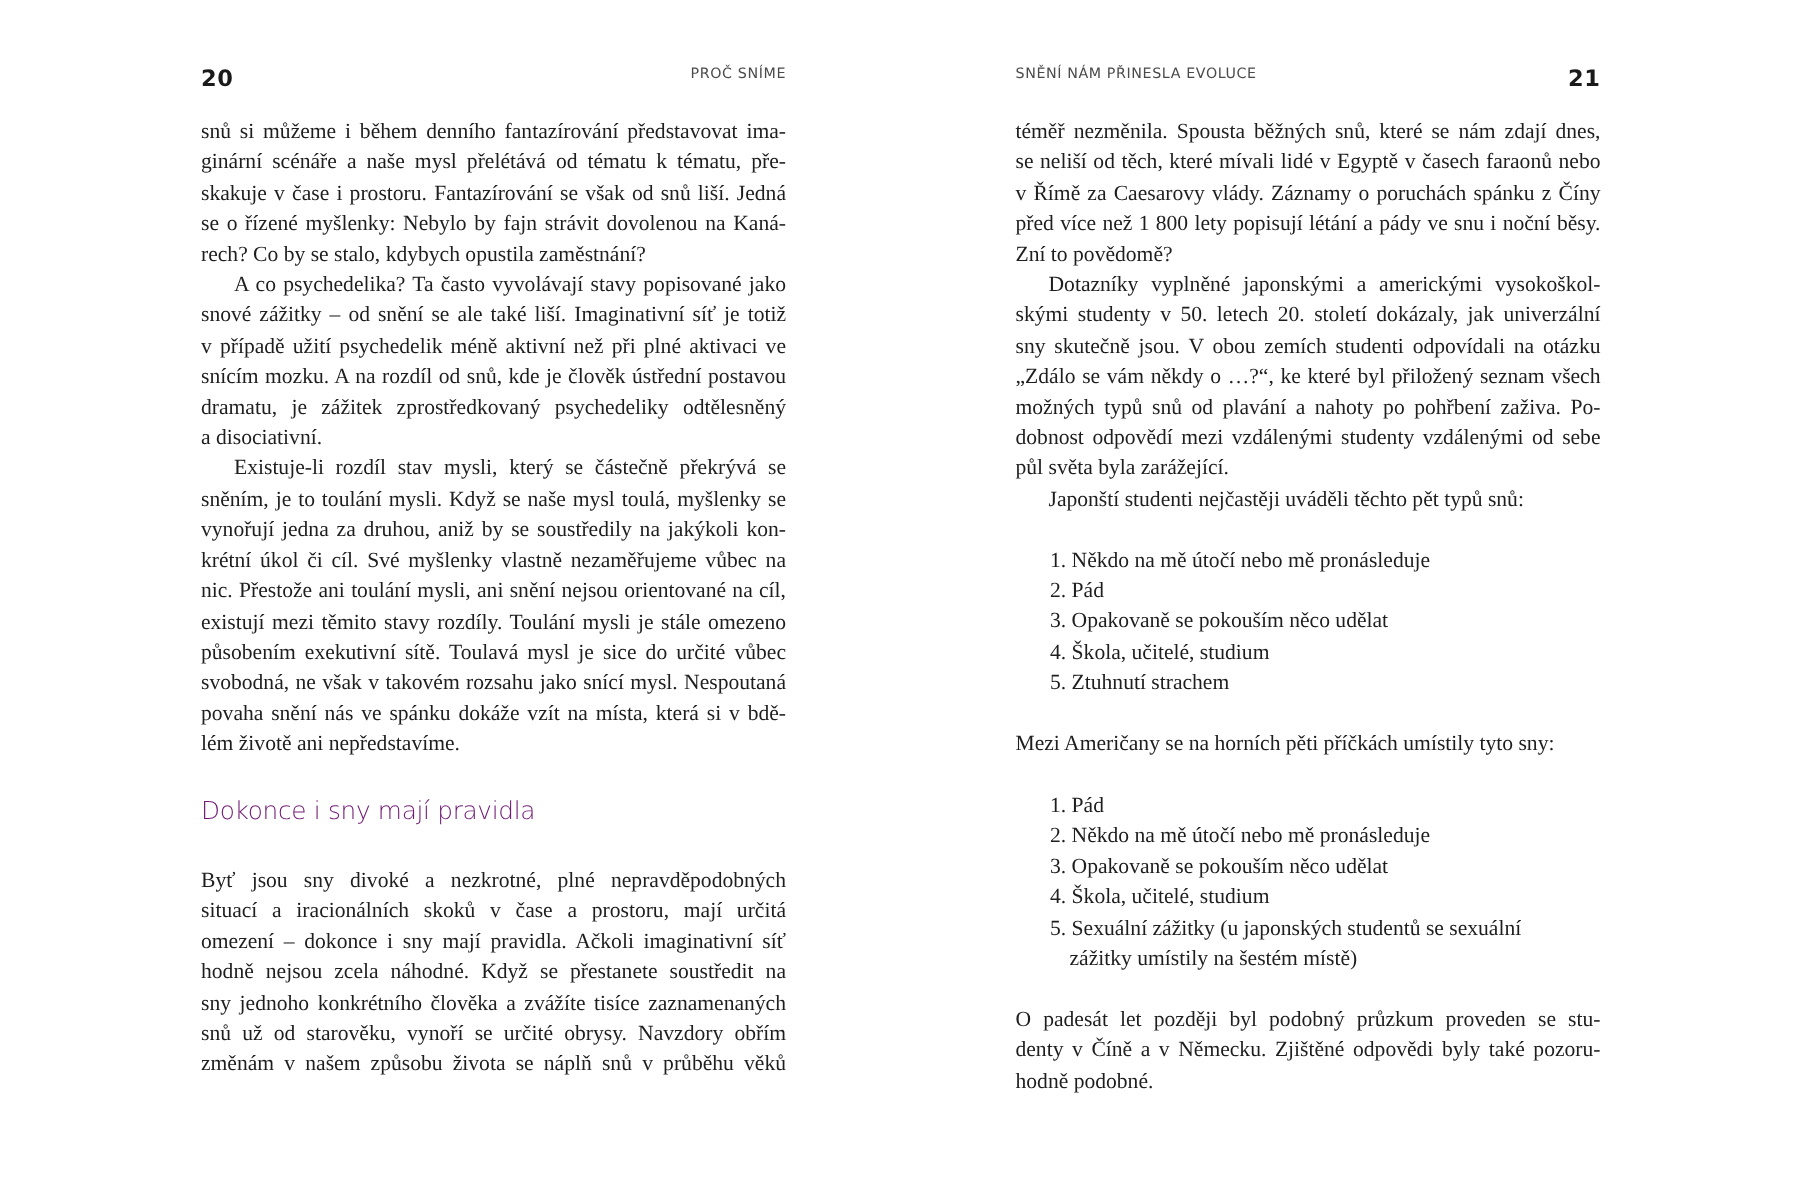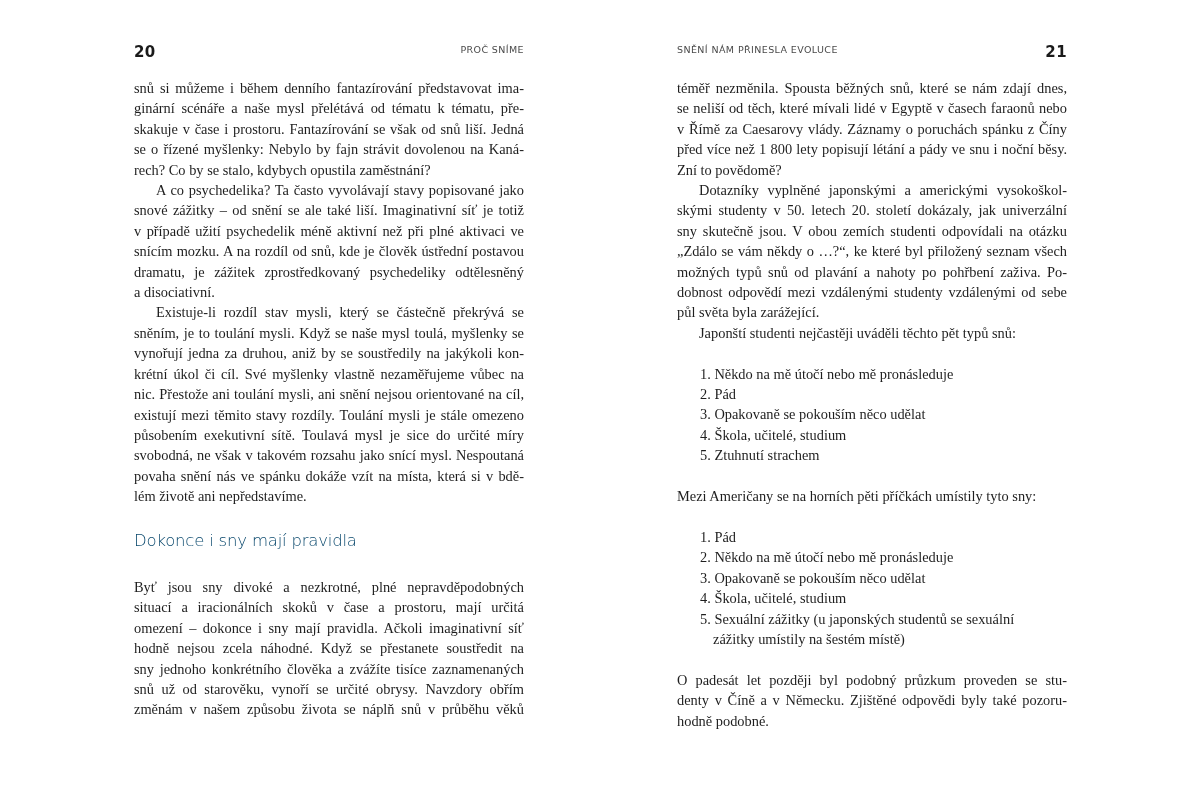--- a/index.html
+++ b/index.html
@@ -68,21 +68,21 @@
       margin: 0;
     }
     .indent { text-indent: 22px; }
     .line { display: block; text-align: justify; text-align-last: justify; white-space: nowrap; }
     .line.last { text-align-last: left; }
 
     .section-heading {
       font-family: "DejaVu Sans", sans-serif;
       font-weight: 300;
       font-size: 16.5px;
-      color: #0c4a6e;
+      color: #701a75;
       margin: 24px 0 26px 0;
       letter-spacing: -0.2px;
     }
 
     .list {
       margin: 0;
       padding: 0;
       list-style: none;
     }
     .list li {
@@ -121,21 +121,21 @@
         <span class="line">dramatu, je zážitek zprostředkovaný psychedeliky odtělesněný</span>
         <span class="line last">a disociativní.</span>
       </p>
       <p>
         <span class="line" style="padding-left:22px">Existuje-li rozdíl stav mysli, který se částečně překrývá se</span>
         <span class="line">sněním, je to toulání mysli. Když se naše mysl toulá, myšlenky se</span>
         <span class="line">vynořují jedna za druhou, aniž by se soustředily na jakýkoli kon-</span>
         <span class="line">krétní úkol či cíl. Své myšlenky vlastně nezaměřujeme vůbec na</span>
         <span class="line">nic. Přestože ani toulání mysli, ani snění nejsou orientované na cíl,</span>
         <span class="line">existují mezi těmito stavy rozdíly. Toulání mysli je stále omezeno</span>
-        <span class="line">působením exekutivní sítě. Toulavá mysl je sice do určité míry</span>
+        <span class="line">působením exekutivní sítě. Toulavá mysl je sice do určité vůbec</span>
         <span class="line">svobodná, ne však v takovém rozsahu jako snící mysl. Nespoutaná</span>
         <span class="line">povaha snění nás ve spánku dokáže vzít na místa, která si v bdě-</span>
         <span class="line last">lém životě ani nepředstavíme.</span>
       </p>
 
       <h2 class="section-heading">Dokonce i sny mají pravidla</h2>
 
       <p>
         <span class="line">Byť jsou sny divoké a nezkrotné, plné nepravděpodobných</span>
         <span class="line">situací a iracionálních skoků v čase a prostoru, mají určitá</span>

